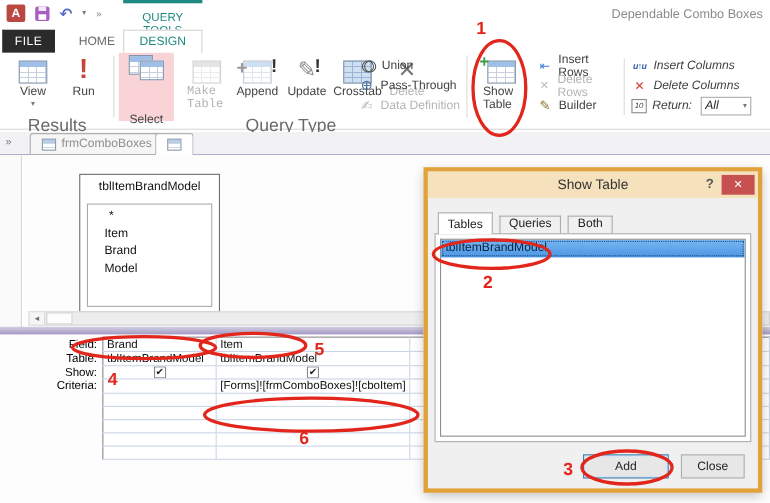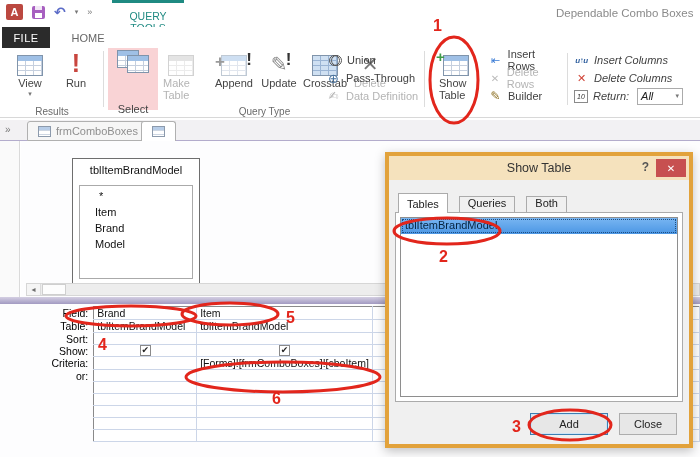--- a/index.html
+++ b/index.html
@@ -26,21 +26,21 @@
   .ribbontabs { position:absolute; left:0; top:27px; width:700px; height:21px; background:#fff; }
   .rtab { position:absolute; top:0; height:21px; display:flex; align-items:center; justify-content:center; font-size:11px; }
   .rtab-file { left:2px; width:48px; background:#2b2b2b; color:#fff; letter-spacing:.5px; }
   .rtab-home { left:62px; width:52px; color:#666; }
   .rtab-design { left:112px; width:72px; color:#1f8a82; background:#fff;
                  border:1px solid #d5d5d5; border-bottom:none; }
 
   
   .ribbon { position:absolute; left:0; top:48px; width:700px; height:70px; background:#fff; border-bottom:1px solid #d8d8d8; }
   .gsep { position:absolute; top:3px; width:1px; height:56px; background:#dcdcdc; }
-  .glabel { position:absolute; top:58px; font-size:10px; color:#6a6a6a; text-align:center; }
+  .glabel { position:absolute; top:58px; font-size:16px; color:#6a6a6a; text-align:center; }
   .bigbtn { position:absolute; top:2px; height:58px; display:flex; flex-direction:column; align-items:center; }
   .bigbtn .cap { margin-top:2px; text-align:left; line-height:11.5px; color:#444; }
   .bigbtn.dis .cap { color:#b4b4b4; }
   .bigbtn.dis .ticon, .bigbtn.dis .ovr { opacity:.4; filter:grayscale(1); }
   .ticon { width:26px; height:21px; border:1px solid #8094ab; background:
       linear-gradient(#9fc0e6 0 5px, rgba(0,0,0,0) 5px),
       repeating-linear-gradient(to right, rgba(0,0,0,0) 0 7px, #c5cfde 7px 8px),
       repeating-linear-gradient(to bottom, rgba(0,0,0,0) 0 4px, #c5cfde 4px 5px), #fff; }
   .ticon.flat { background:
       repeating-linear-gradient(to right, rgba(0,0,0,0) 0 7px, #9ab4d4 7px 8px),
@@ -109,21 +109,21 @@
   
   .dialog { position:absolute; left:385px; top:152px; width:308px; height:296px; border:4px solid #e2a23b;
             background:#f0f0f0; z-index:20; box-shadow:0 3px 10px rgba(0,0,0,.25); }
   .dlg-title { position:absolute; left:0; top:0; right:0; height:24px; background:#f5e2bd;
                display:flex; align-items:center; justify-content:center; font-size:12.5px; color:#333; }
   .dlg-help { position:absolute; right:40px; top:4px; color:#555; font-weight:bold; font-size:12px; }
   .dlg-close { position:absolute; right:3px; top:3px; width:30px; height:18px; background:#c75050;
                color:#fff; font-size:10px; display:flex; align-items:center; justify-content:center; }
   .dlg-tabs { position:absolute; left:9px; top:37px; display:flex; align-items:flex-end; }
   .dlg-tab { height:17px; padding:0 8px 0; border:1px solid #ababab; border-bottom:none; background:#f0f0f0;
-             color:#222; font-size:11px; margin-right:11px; }
+             color:#222; font-size:11px; margin-right:6px; }
   .dlg-tab.active { height:20px; background:#fff; position:relative; z-index:2; padding-top:4px; }
   .dlg-panel { position:absolute; left:6px; right:6px; top:56px; height:190px; background:#fff; border:1px solid #ababab; }
   .dlg-list { position:absolute; left:4px; right:4px; top:4px; bottom:4px; border:1px solid #8e8e8e; background:#fff; overflow:hidden; }
   .dlg-item-sel { height:16px; background:linear-gradient(#79b6f2,#4b96e4); color:#06243f;
                   padding:1px 0 0 4px; outline:1px dotted #1d4e82; outline-offset:-2px; }
   .dlg-buttons { position:absolute; left:0; right:0; top:257px; height:24px; }
   .dbtn { position:absolute; height:22px; background:#e7e7e7; border:1px solid #adadad; color:#222;
           font-size:11px; display:flex; align-items:center; justify-content:center; }
   .dbtn-add { left:141px; width:78px; border:1px solid #3c7fb1; box-shadow:inset 0 0 0 1px #cde4f7; }
   .dbtn-close { left:230px; width:58px; }
@@ -144,20 +144,21 @@
     <span class="small-drop">▾</span>
     <span class="qat-more">»</span>
   </div>
   <div class="ctx-label">QUERY TOOLS</div>
   <div class="win-title">Dependable Combo Boxes</div>
 </div>
 
 <div class="ribbontabs">
   <div class="rtab rtab-file">FILE</div>
   <div class="rtab rtab-home">HOME</div>
+  <div class="rtab rtab-design">DESIGN</div>
 </div>
 
 <div class="ribbon">
   <div class="pinkhl"></div>
 
   <div class="bigbtn" style="left:10px;width:40px;">
     <span class="iconwrap">
         <span class="ticon"></span>
       </span>
     <span class="cap">View</span>
@@ -173,21 +174,21 @@
 
   <div class="bigbtn" style="left:110px;width:46px;gap:28px;">
     <span class="iconwrap">
         <span class="dual">
       <i class="ticon t1"></i>
           <i class="ticon t2"></i>
         </span>
       </span>
     <span class="cap">Select</span>
   </div>
-  <div class="bigbtn dis" style="left:157px;width:48px;">
+  <div class="bigbtn dis" style="left:164px;width:48px;font-family:Liberation Mono, monospace;">
     <span class="iconwrap">
         <span class="ticon"></span>
       </span>
     <span class="cap" style="width:36px;">Make Table</span>
   </div>
   <div class="bigbtn" style="left:212px;width:44px;">
     <span class="iconwrap">
         <span class="ticon" style="opacity:.5;"></span>
       <span class="ovr" style="left:-6px;top:2px;font-size:17px;color:#9a9a9a;">+</span>
       <span class="ovr" style="right:-5px;top:0;font-size:17px;color:#333;">!</span>
@@ -323,45 +324,33 @@
       <td class="col2">Item</td>
       <td class="col3"></td>
     </tr>
     <tr>
       <td class="lbl">Table:</td>
       <td>tblItemBrandModel</td>
       <td>tblItemBrandModel</td>
       <td></td>
     </tr>
     <tr>
-      <td class="lbl">Sort:</td>
-      <td></td>
-      <td></td>
-      <td></td>
-    </tr>
-    <tr>
       <td class="lbl">Show:</td>
       <td>
             <span class="chk">✔</span>
           </td>
       <td>
             <span class="chk">✔</span>
           </td>
       <td></td>
     </tr>
     <tr>
       <td class="lbl">Criteria:</td>
       <td></td>
       <td>[Forms]![frmComboBoxes]![cboItem]</td>
-      <td></td>
-    </tr>
-    <tr>
-      <td class="lbl">or:</td>
-      <td></td>
-      <td></td>
       <td></td>
     </tr>
     <tr>
           <td class="lbl"></td>
           <td></td>
           <td></td>
           <td></td>
         </tr>
     <tr>
           <td class="lbl"></td>

